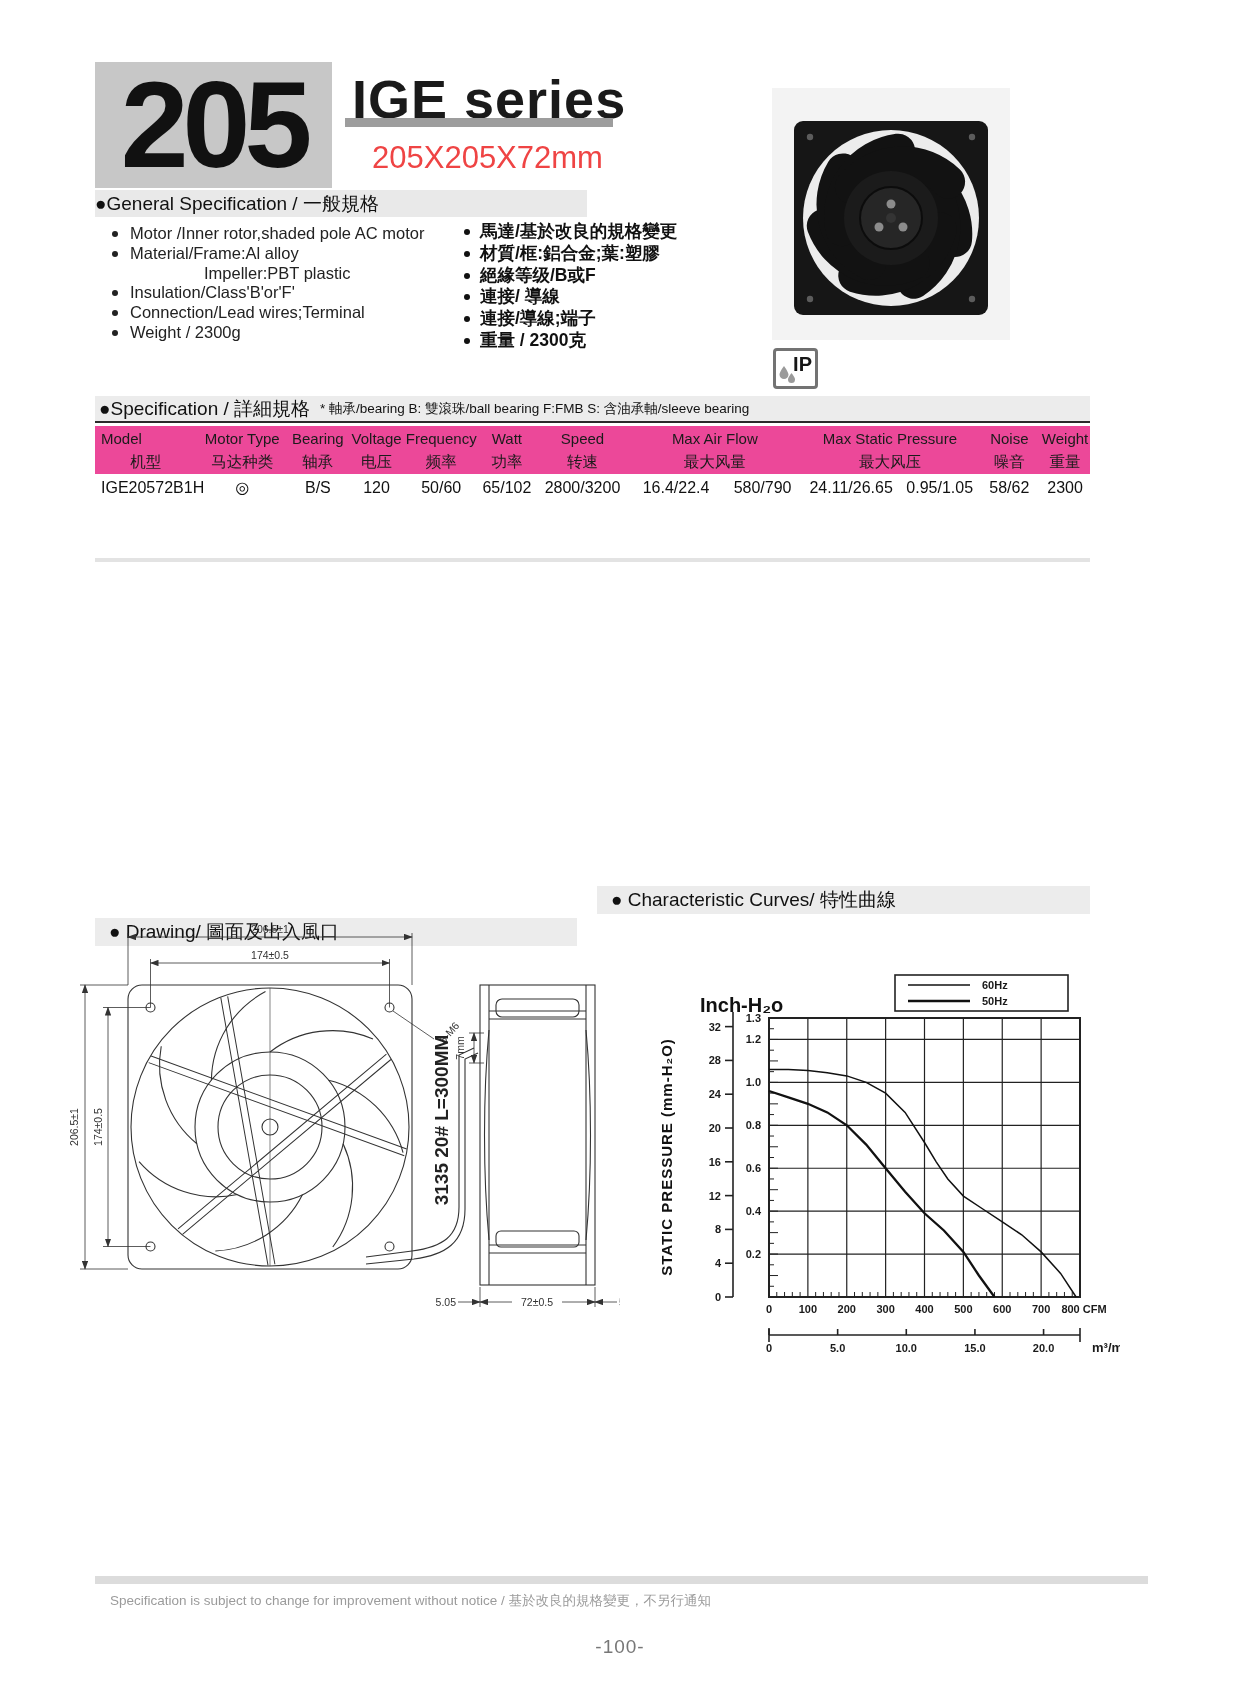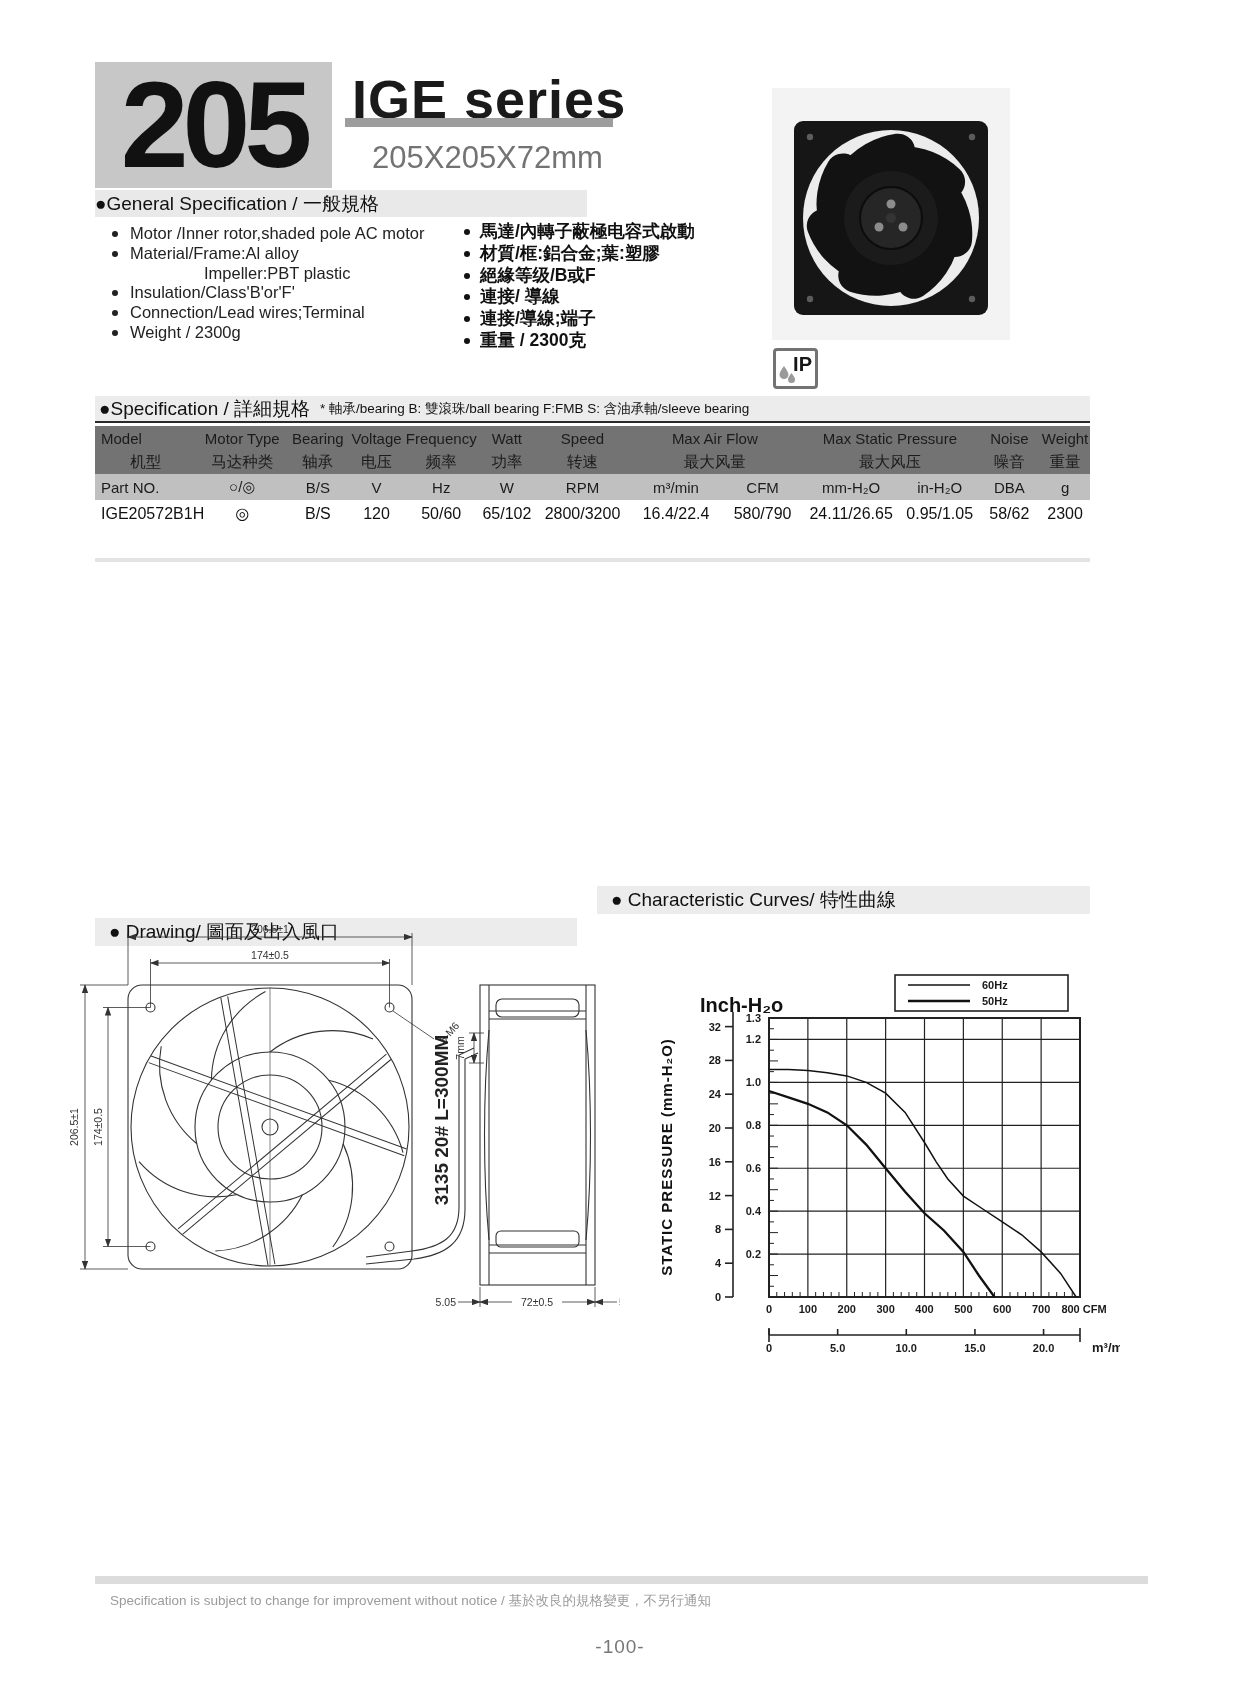--- a/index.html
+++ b/index.html
@@ -5,21 +5,21 @@
   * { margin:0; padding:0; box-sizing:border-box; }
   body { background:#888; font-family:"Liberation Sans", sans-serif; }
   .page { position:relative; width:1240px; height:1683px; background:#ffffff; margin:0 auto; overflow:hidden; color:#1c1c1c; }
 
   
   .model-box { position:absolute; left:95px; top:62px; width:237px; height:126px; background:#c7c7c7;
                display:flex; align-items:center; justify-content:center; }
   .model-box span { font-size:122px; font-weight:bold; letter-spacing:-6px; color:#111; line-height:1; }
   .series-title { position:absolute; left:352px; top:68px; font-size:54px; font-weight:bold; color:#1a1a1a; letter-spacing:1px; }
   .series-underline { position:absolute; left:345px; top:118px; width:268px; height:9px; background:#9d9d9d; }
-  .size-text { position:absolute; left:372px; top:140px; font-size:31px; color:#737373;text-align:right; }
+  .size-text { position:absolute; left:372px; top:140px; font-size:31px; color:#ef4444;text-align:right; }
 
   .fan-photo-wrap { position:absolute; left:772px; top:88px; width:238px; height:252px; background:#f3f3f3; }
 
   
   .gs-heading { position:absolute; left:95px; top:190px; width:492px; height:27px; background:#e9e9e9;
                 display:flex; align-items:center; font-size:19px; color:#111; }
   .bullets-en { position:absolute; left:108px; top:224px; font-size:16.5px; color:#222; }
   .bullets-en .b { position:relative; padding-left:22px; line-height:19.8px; white-space:nowrap; }
   .bullets-en .b::before { content:""; position:absolute; left:4px; top:7px; width:6px; height:6px; border-radius:50%; background:#222; }
   .bullets-en .indent { padding-left:96px; }
@@ -33,21 +33,21 @@
   .ip-badge .ip-text { position:absolute; right:3px; top:2px; font-size:20px; font-weight:bold; color:#161616; }
   .ip-badge svg { position:absolute; left:2px; bottom:1px; }
 
   
   .spec-heading { position:absolute; left:95px; top:396px; width:995px; height:27px; background:#ececec;
                   border-bottom:2.5px solid #2a2a2a; display:flex; align-items:center; padding-left:4px; }
   .spec-heading .t { font-size:19px; color:#111; }
   .spec-heading .n { font-size:13.5px; color:#111; margin-left:10px; white-space:nowrap; }
   .spec-table { position:absolute; left:95px; top:426px; width:995px; border-collapse:collapse; table-layout:fixed; }
   .spec-table th, .spec-table td { font-weight:normal; text-align:center; white-space:nowrap; overflow:visible; padding:0; }
-  .spec-table .hrow th { background:#737373; height:24px; font-size:15px; color:#1b1b1b; }
+  .spec-table .hrow th { background:#ec4899; height:24px; font-size:15px; color:#1b1b1b; }
   .spec-table .zrow th { font-size:15.5px; }
   .spec-table .urow th { background:#c0c0c0; height:26px; font-size:15px; }
   .spec-table .drow td { height:27px; font-size:16px; color:#111; }
   .spec-table .c-left { text-align:left; padding-left:6px; }
   .table-underline { position:absolute; left:95px; top:558px; width:995px; height:4px; background:#e3e3e3; }
 
   
   .sec-heading { position:absolute; height:28px; background:#ececec; display:flex; align-items:center;
                  font-size:19px; color:#111; padding-left:14px; }
   #drawing-heading { left:95px; top:886px; width:482px;margin-top:32px; }
@@ -126,21 +126,21 @@
   <div class="gs-heading">●General Specification  /  一般規格</div>
   <div class="bullets-en">
     <div class="b">Motor /Inner rotor,shaded pole AC motor</div>
     <div class="b">Material/Frame:Al alloy</div>
     <div class="b indent">Impeller:PBT plastic</div>
     <div class="b">Insulation/Class'B'or'F'</div>
     <div class="b">Connection/Lead wires;Terminal</div>
     <div class="b">Weight  / 2300g</div>
   </div>
   <div class="bullets-zh">
-    <div class="b">馬達/內轉子蔽極电容式啟動</div>
+    <div class="b">馬達/基於改良的規格變更</div>
     <div class="b">材質/框:鋁合金;葉:塑膠</div>
     <div class="b">絕緣等级/B或F</div>
     <div class="b">連接/ 導線</div>
     <div class="b">連接/導線;端子</div>
     <div class="b">重量  /  2300克</div>
   </div>
 
   <div class="ip-badge">
     <span class="ip-text">IP</span>
     <svg width="18" height="20" viewBox="0 0 18 20">
@@ -188,35 +188,20 @@
       <th>马达种类</th>
       <th>轴承</th>
       <th>电压</th>
       <th>频率</th>
       <th>功率</th>
       <th>转速</th>
       <th colspan="2">最大风量</th>
       <th colspan="2">最大风压</th>
       <th>噪音</th>
       <th>重量</th>
-    </tr>
-    <tr class="urow">
-      <th class="c-left">Part NO.</th>
-      <th>○/◎</th>
-      <th>B/S</th>
-      <th>V</th>
-      <th>Hz</th>
-      <th>W</th>
-      <th>RPM</th>
-      <th>m³/min</th>
-      <th>CFM</th>
-      <th>mm-H₂O</th>
-      <th>in-H₂O</th>
-      <th>DBA</th>
-      <th>g</th>
     </tr>
     <tr class="drow">
       <td class="c-left">IGE20572B1H</td>
       <td>◎</td>
       <td>B/S</td>
       <td>120</td>
       <td>50/60</td>
       <td>65/102</td>
       <td>2800/3200</td>
       <td>16.4/22.4</td>

